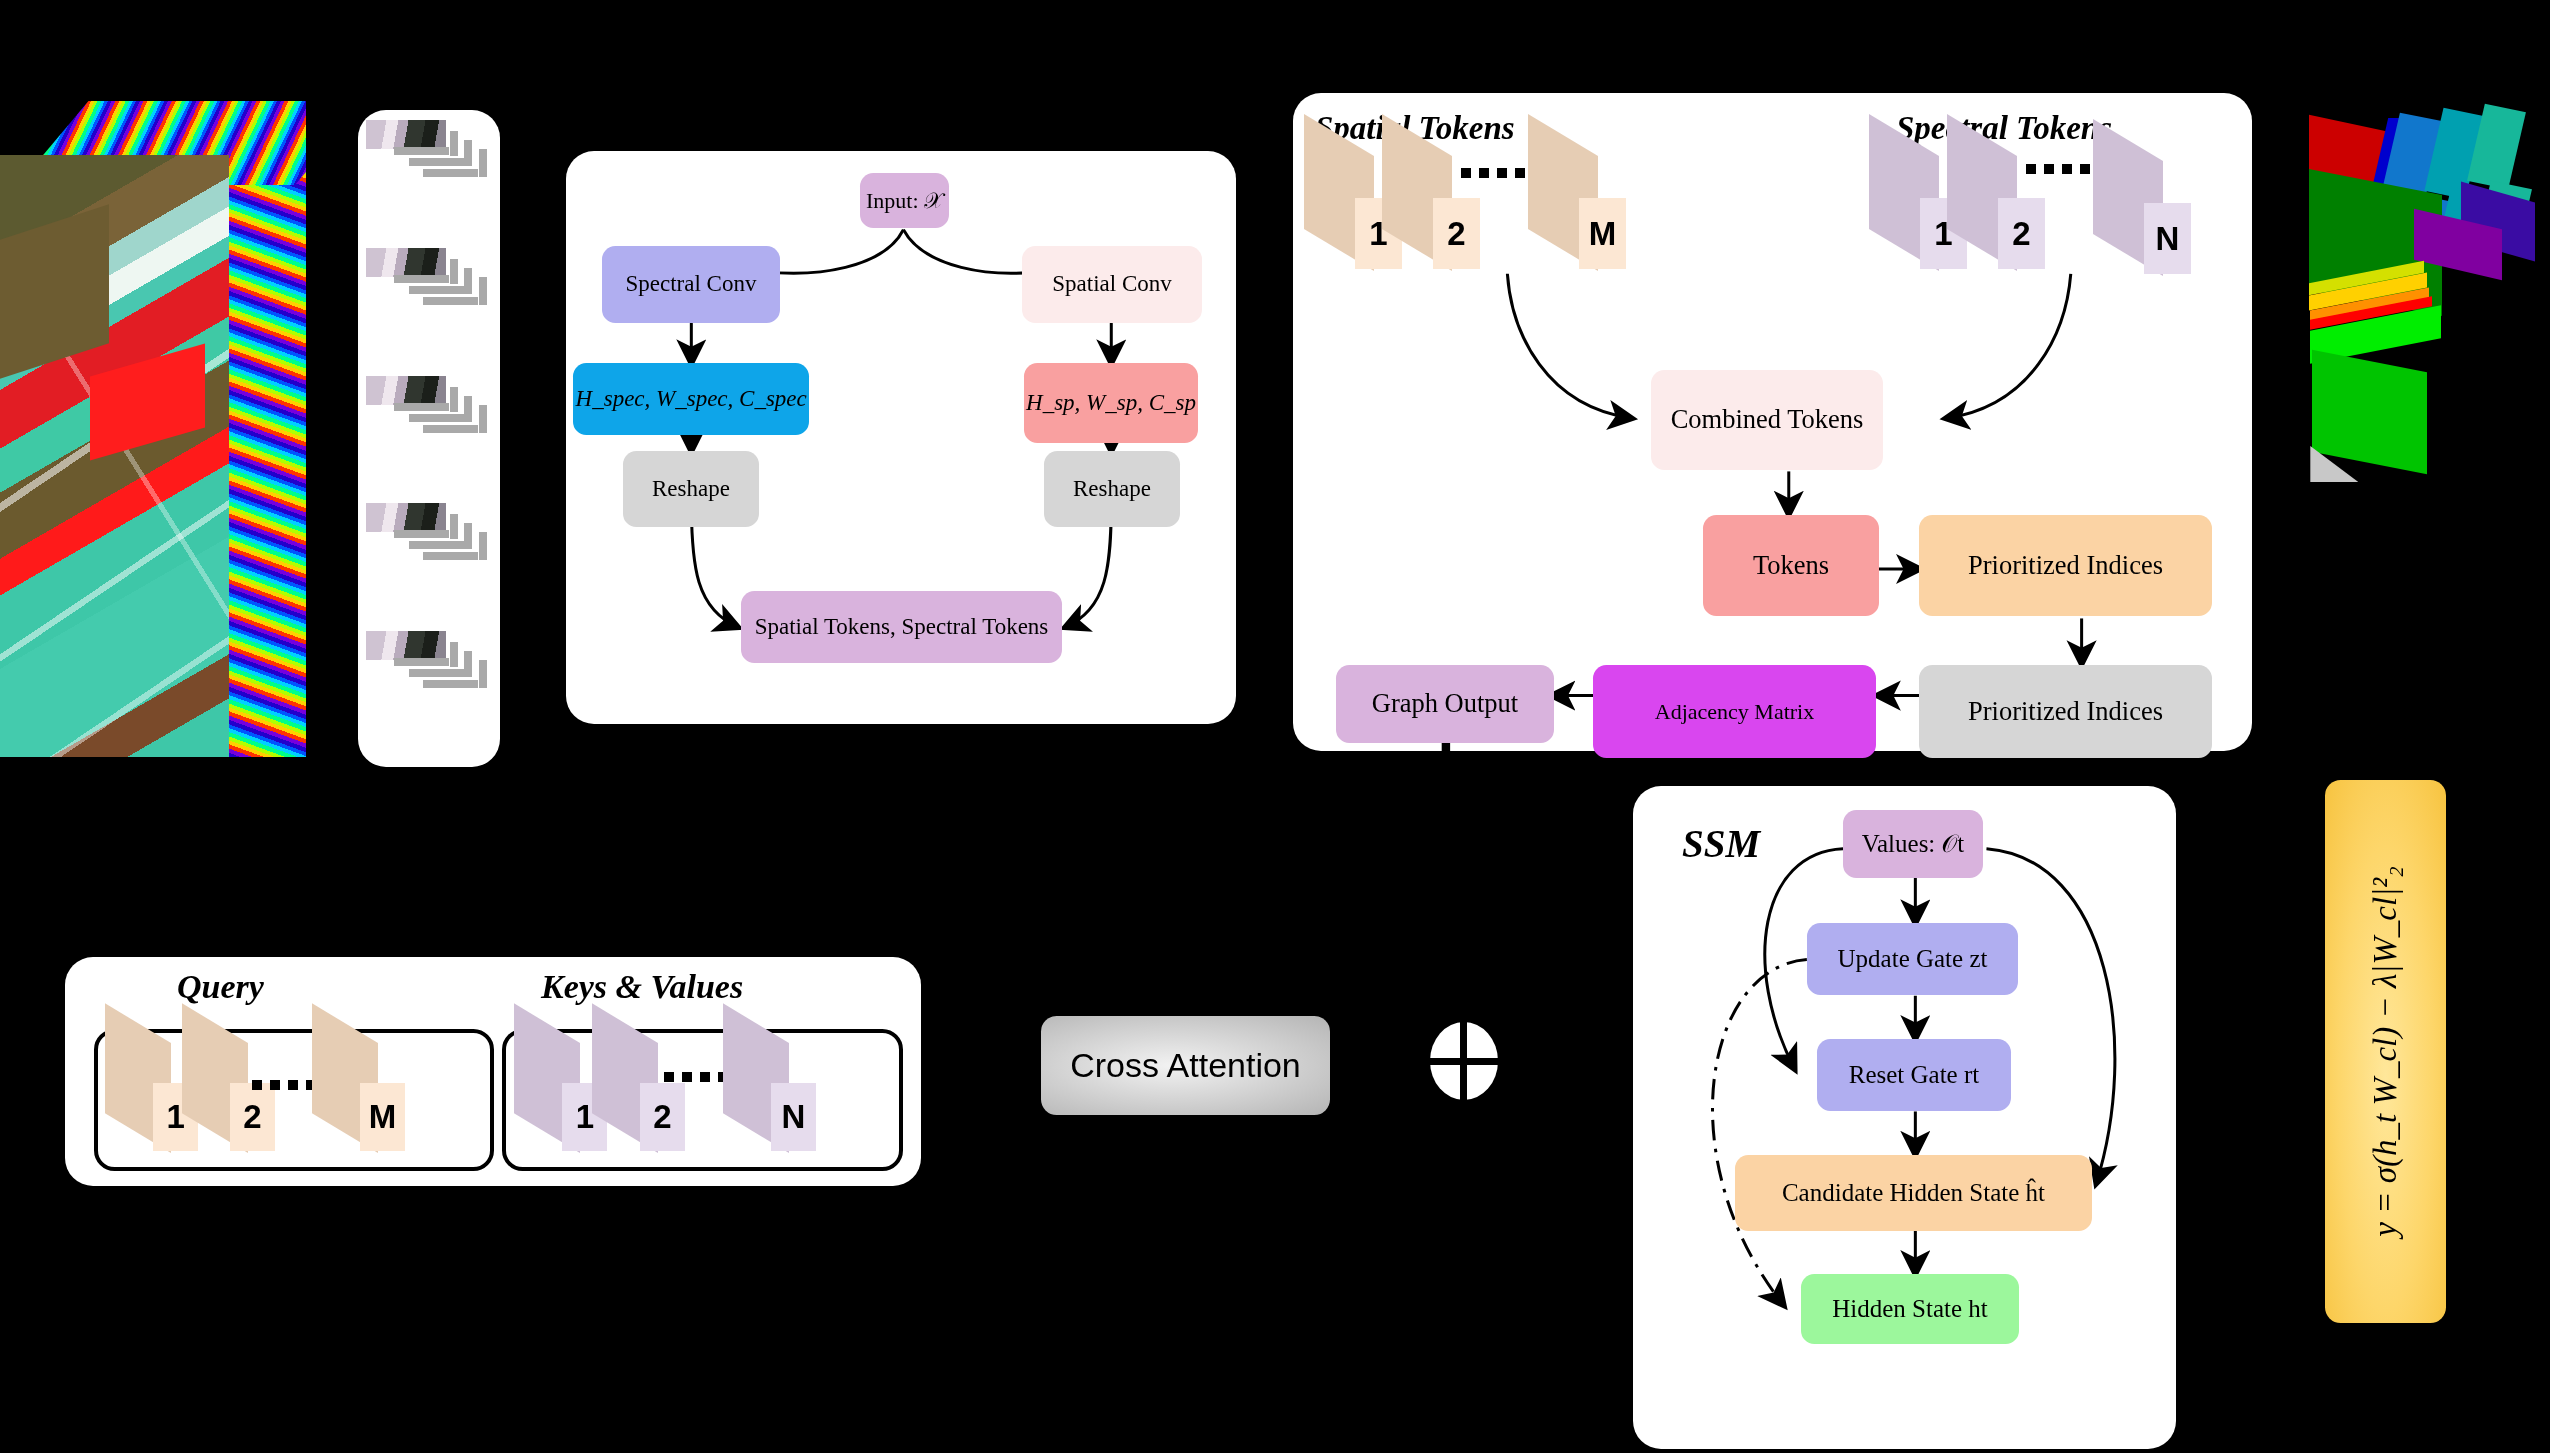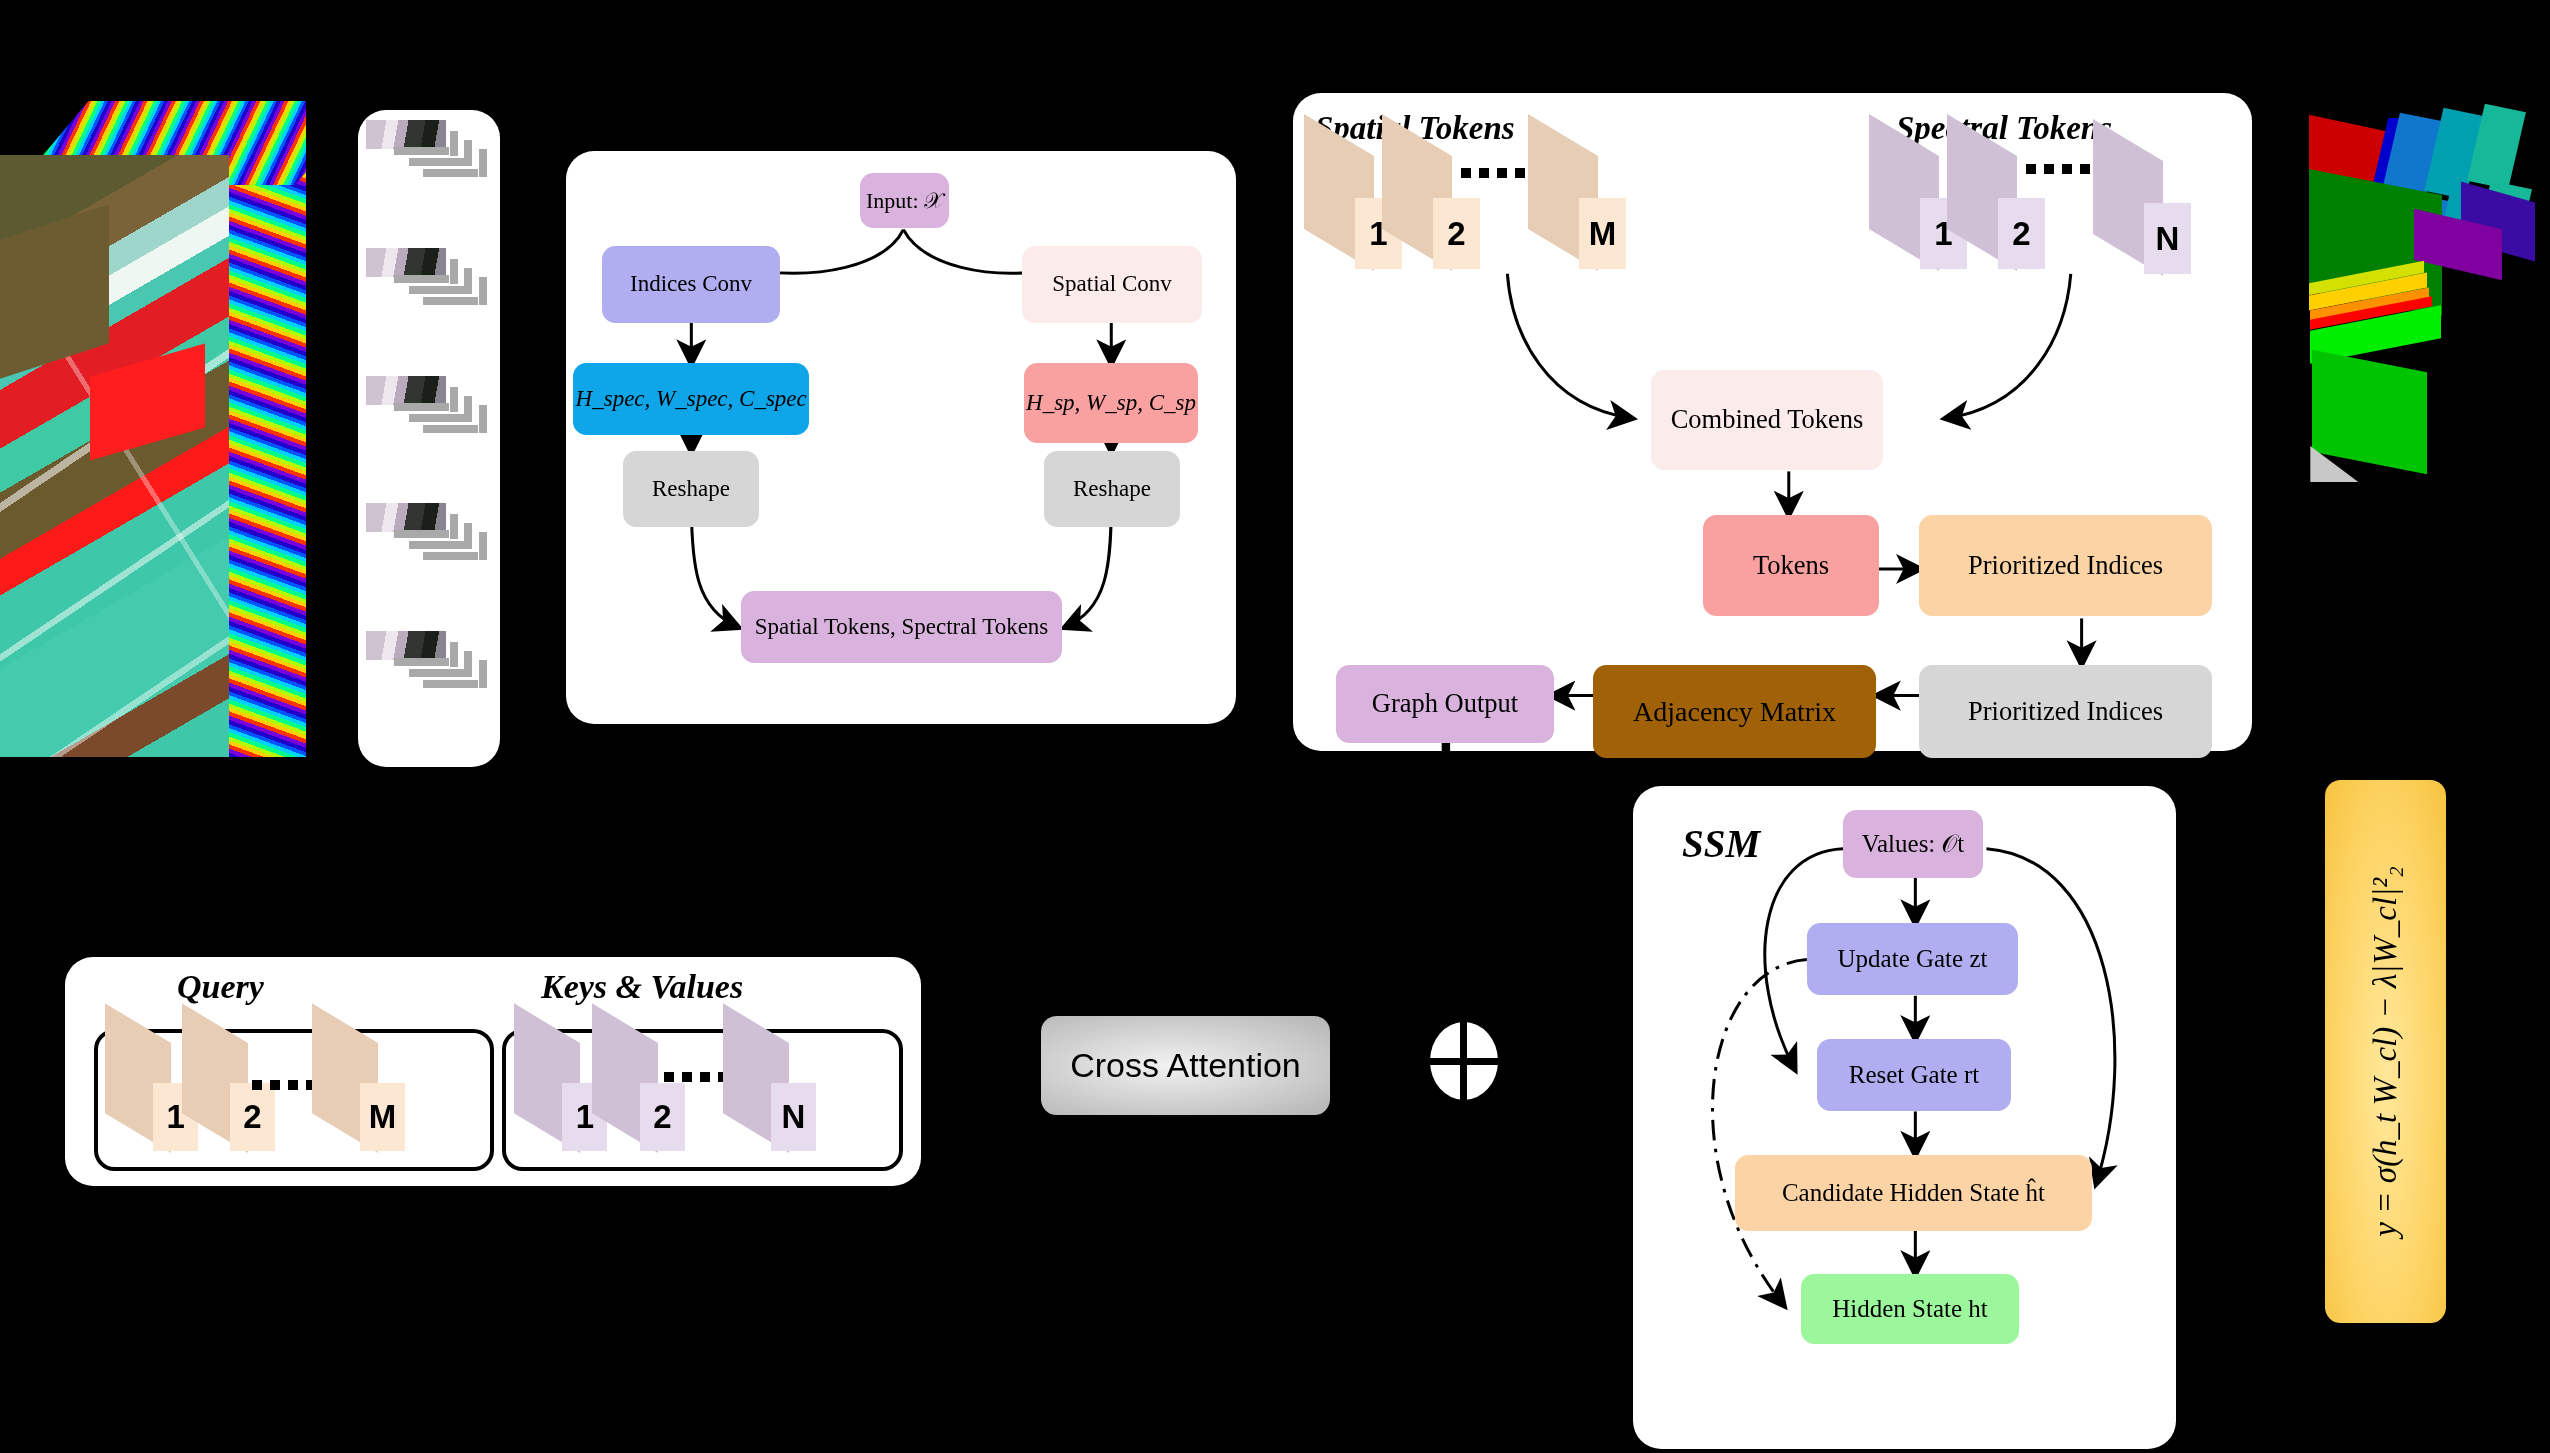--- a/index.html
+++ b/index.html
@@ -111,21 +111,21 @@
     <path d="M208,430 L208,498" fill="none" stroke="#000" stroke-width="5" marker-end="url(#ah)"></path>
     <path d="M905,430 L905,498" fill="none" stroke="#000" stroke-width="5" marker-end="url(#ah)"></path>
     <path d="M208,580 C208,690 216,760 286,790" fill="none" stroke="#000" stroke-width="5" marker-end="url(#ah)"></path>
     <path d="M905,580 C905,690 898,760 828,790" fill="none" stroke="#000" stroke-width="5" marker-end="url(#ah)"></path>
   </svg>
 
   <div class="node" style="left:294px;top:22px;width:89px;height:55px;background:#d9b3dd;font-size:22px;">
     <span>Input:  𝒳</span>
   </div>
   <div class="node" style="left:36px;top:95px;width:178px;height:77px;background:#b0aef0;font-size:23px;">
-    <span>Indices Conv</span>
+    <span>Spectral Conv</span>
   </div>
   <div class="node" style="left:456px;top:95px;width:180px;height:77px;background:#fcebeb;font-size:23px;">
     <span>Spatial Conv</span>
   </div>
   <div class="node" style="left:7.2px;top:212px;width:236px;height:72px;background:#0ea5e9;font-size:23px;font-style:italic;">
     <span>H_spec, W_spec, C_spec</span>
   </div>
   <div class="node" style="left:458px;top:212px;width:174px;height:80px;background:#f9a0a0;font-size:23px;font-style:italic;">
     <span>H_sp, W_sp, C_sp</span>
   </div>
@@ -226,21 +226,21 @@
   </div>
   <div class="node" style="left:410px;top:422px;width:176px;height:101px;background:#f9a0a0;font-size:26.5px;">
     <span>Tokens</span>
   </div>
   <div class="node" style="left:626px;top:422px;width:293px;height:101px;background:#fbd3a4;font-size:26.5px;">
     <span>Prioritized Indices</span>
   </div>
   <div class="node" style="left:626px;top:572px;width:293px;height:93px;background:#d6d6d6;font-size:26.5px;">
     <span>Prioritized Indices</span>
   </div>
-  <div class="node" style="left:300px;top:572px;width:283px;height:93px;background:#a16207;font-size:28px;">
+  <div class="node" style="left:300px;top:572px;width:283px;height:93px;background:#d946ef;font-size:22px;">
     <span>Adjacency Matrix</span>
   </div>
   <div class="node" style="left:43px;top:572px;width:218px;height:78px;background:#d9b3dd;font-size:26.5px;">
     <span>Graph Output</span>
   </div>
 </div>
 
 <div style="position:absolute;left:2291px;top:96px;width:253px;height:597px;background:#000;overflow:hidden;">
   <div style="position:absolute;left:18px;top:29px;width:96px;height:136px;background:#cc0000;transform:skewY(12deg);"></div>
   <div style="position:absolute;left:77px;top:22px;width:17px;height:175px;background:#0000cd;transform:skewX(-13deg);"></div>

